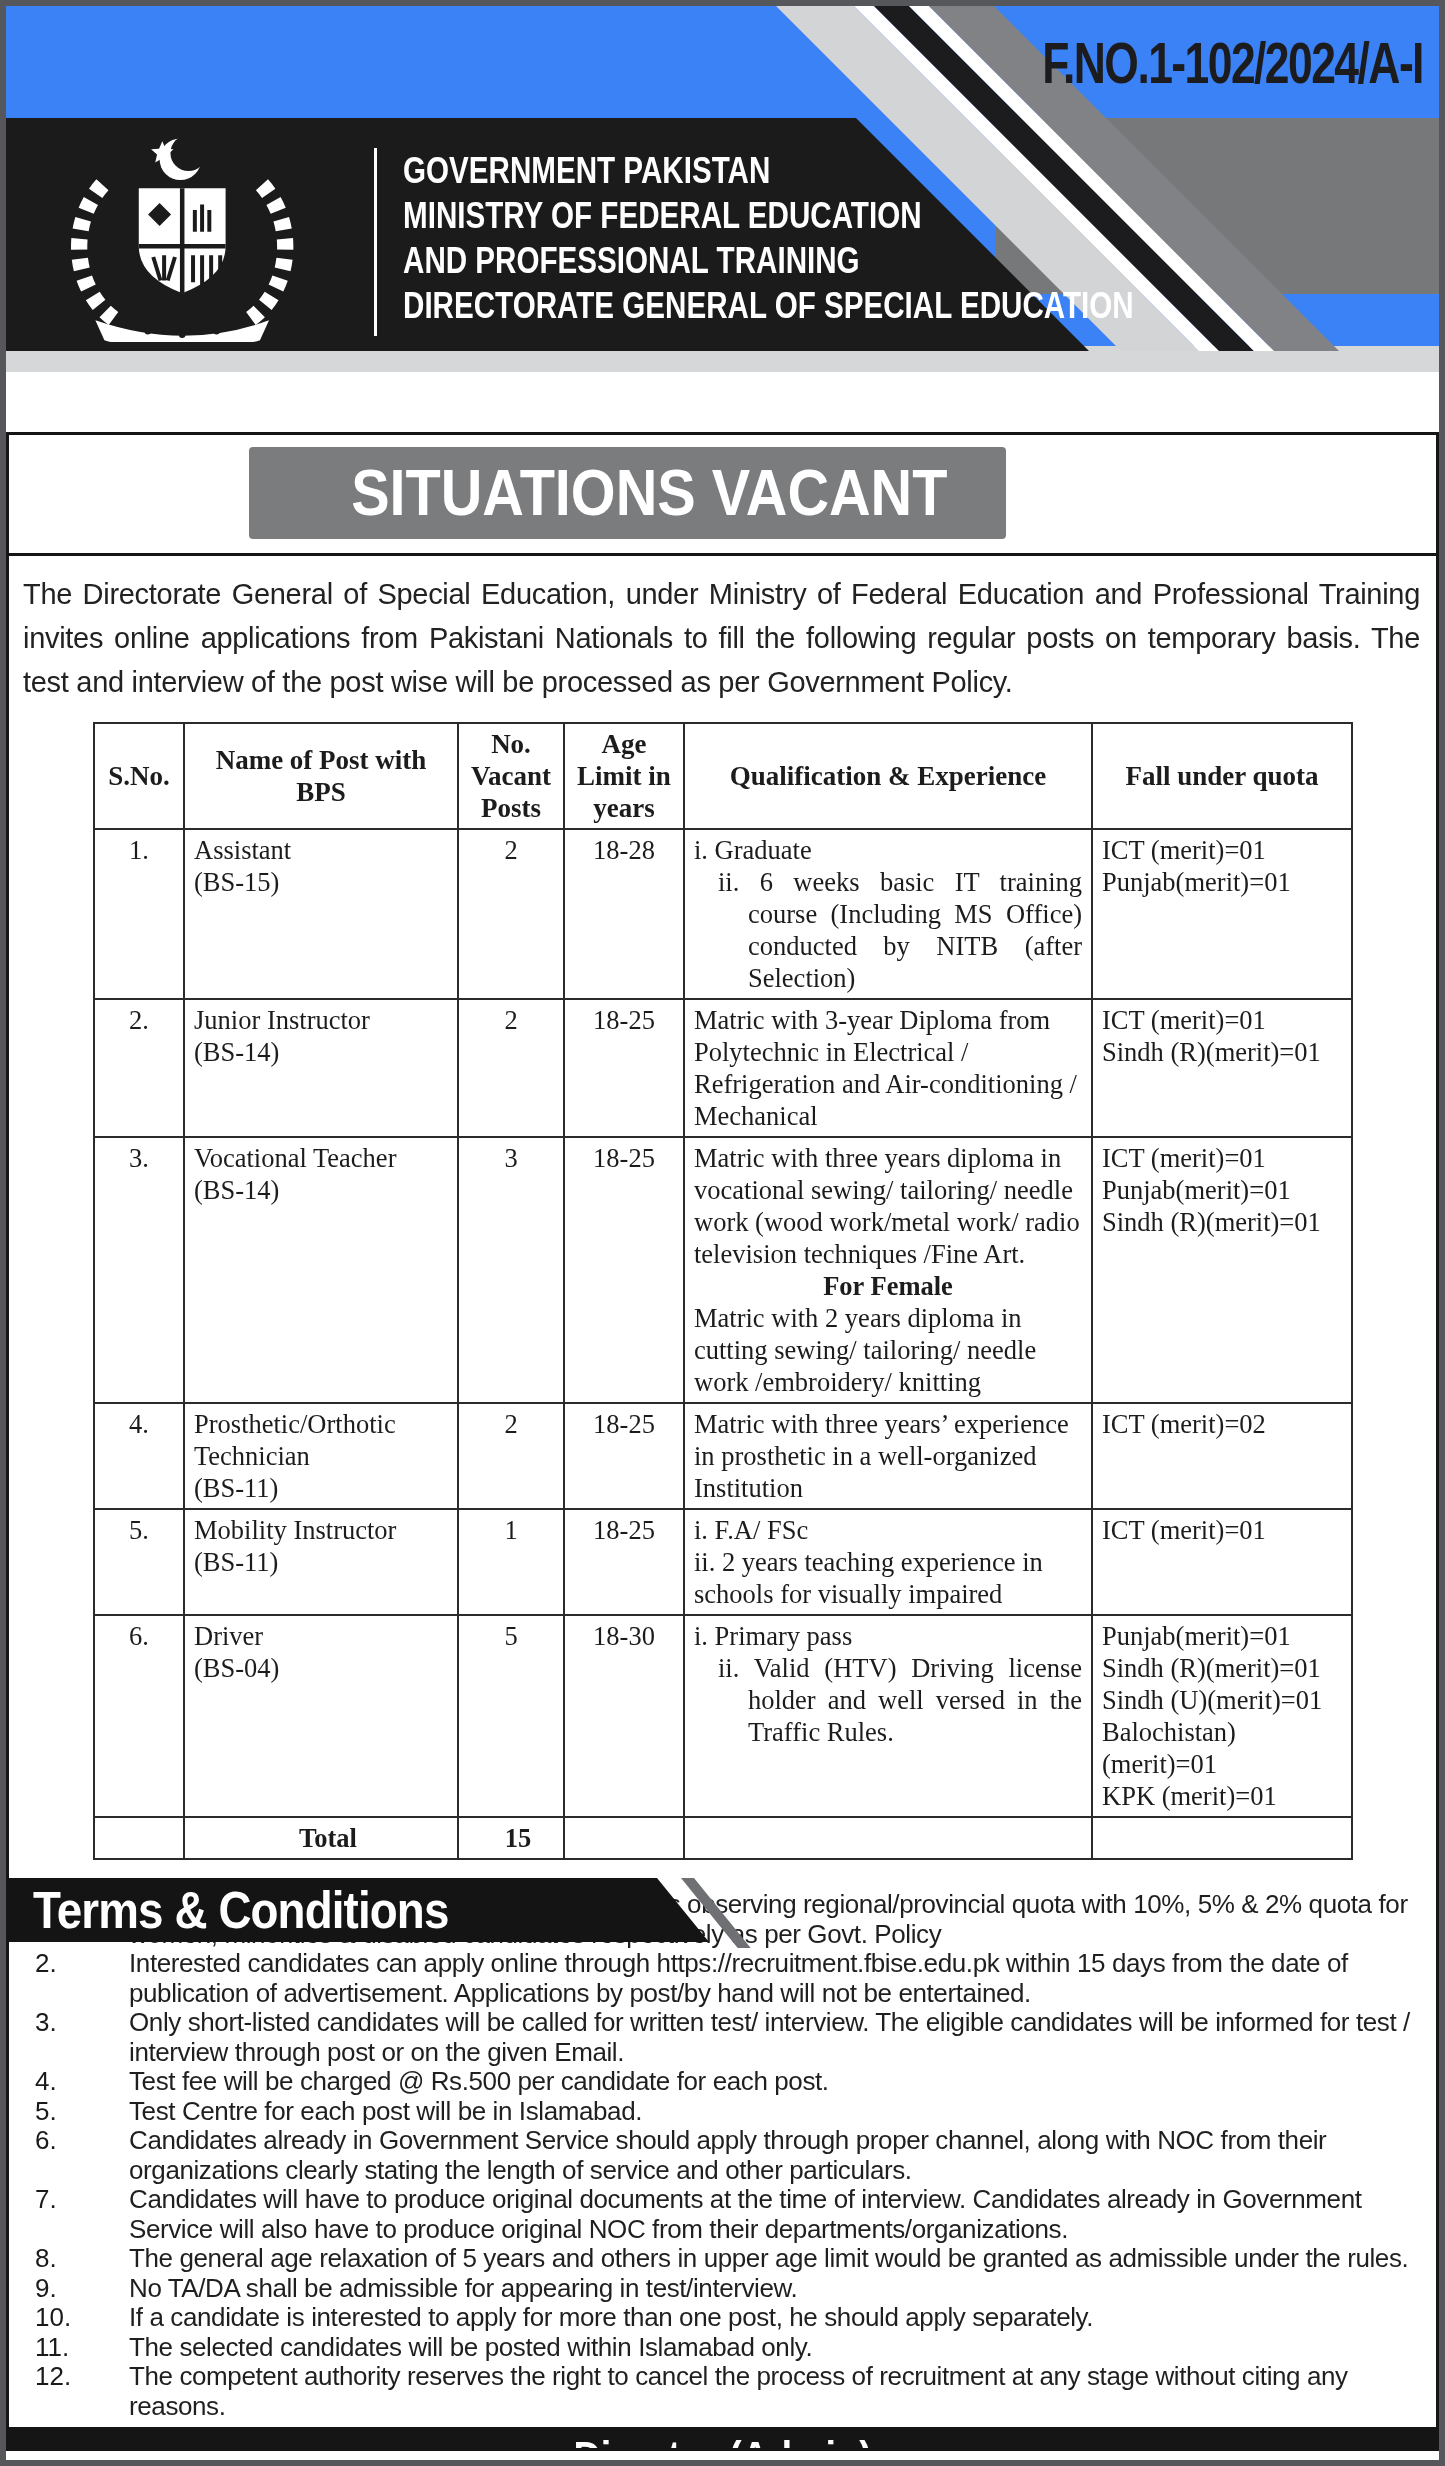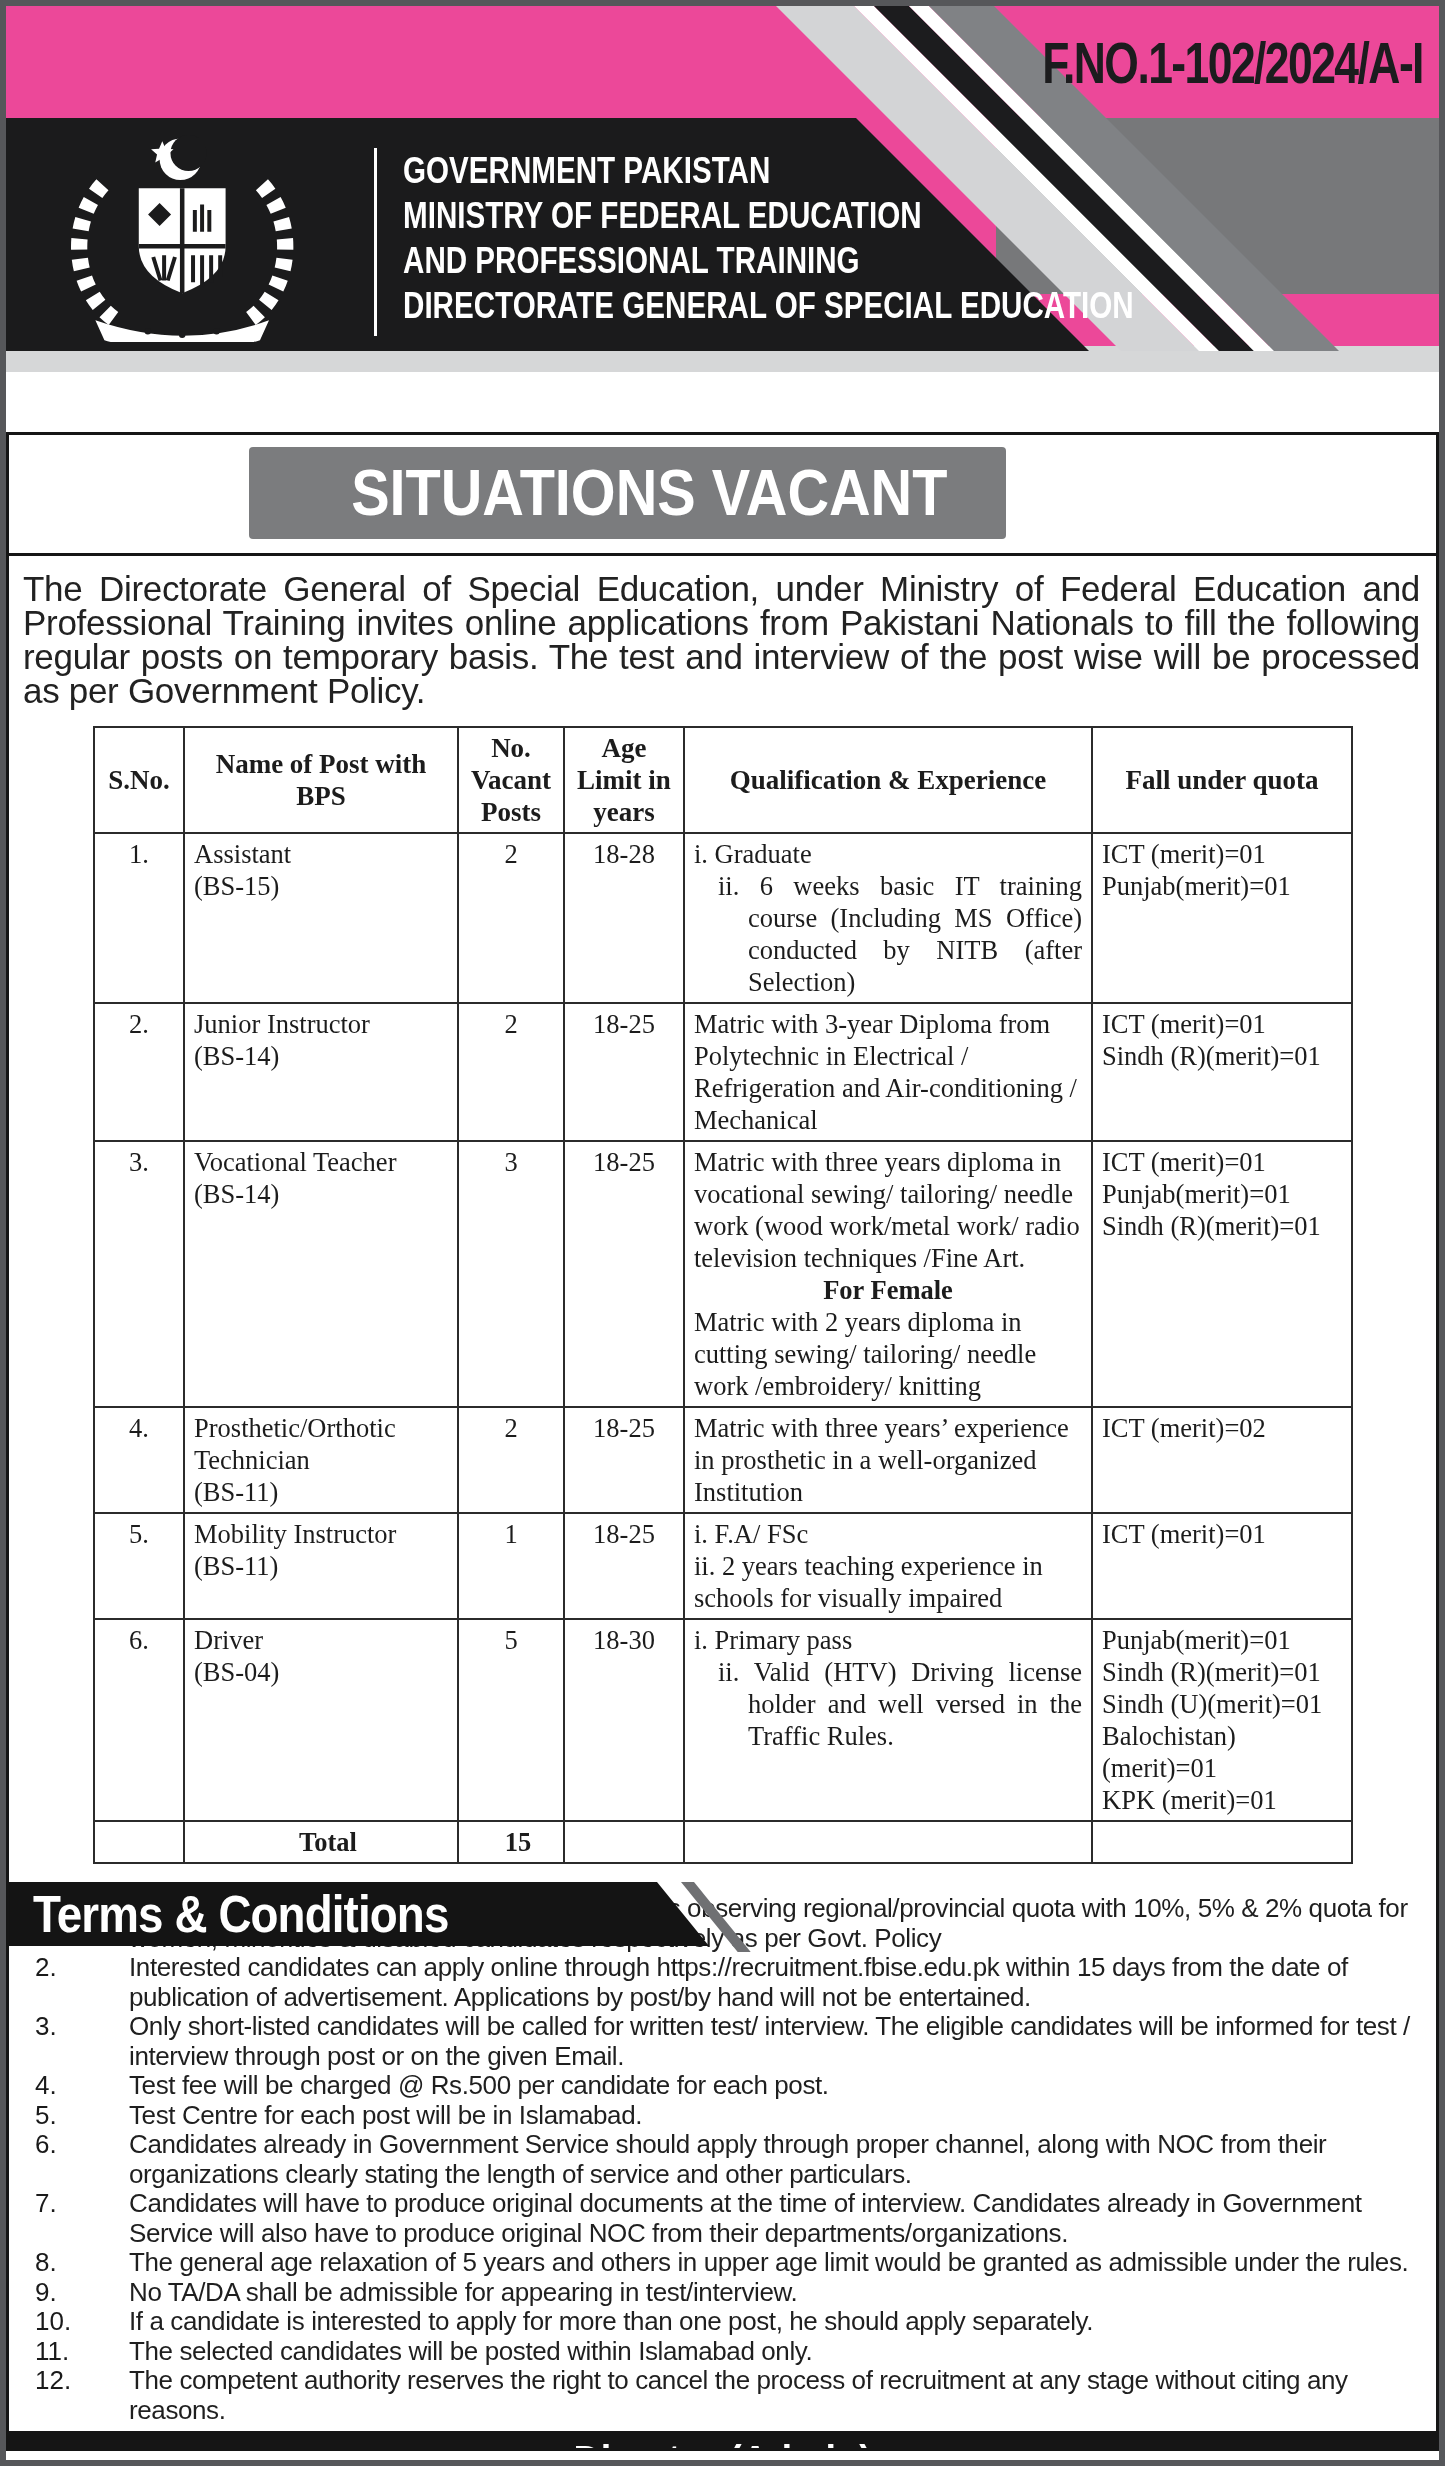--- a/index.html
+++ b/index.html
@@ -1,20 +1,20 @@
 <!DOCTYPE html>
 <html><head>
 <meta charset="utf-8">
 <style>
   html,body{margin:0;padding:0;background:#fff;}
   body{width:1445px;height:2466px;position:relative;font-family:"Liberation Sans",sans-serif;color:#1a1a1a;}
   .page{position:absolute;inset:0;border:6px solid #56575a;box-sizing:border-box;overflow:hidden;background:#fff;}
 
   
-  .masthead{position:relative;height:340px;background:#ec4899;}
+  .masthead{position:relative;height:340px;background:#3b82f6;}
   .deco{position:absolute;left:0;top:0;width:1433px;height:345px;display:block;}
   .fno{position:absolute;top:24px;right:16px;font-size:57px;font-weight:bold;letter-spacing:-2px;
        transform:scaleX(0.78);transform-origin:right center;color:#1c1c1e;white-space:nowrap;}
   .emblem{position:absolute;left:28px;top:128px;width:300px;height:208px;}
   .org{position:absolute;left:368px;top:142px;border-left:3px solid #fff;padding-left:26px;min-height:188px;}
   .org-line{display:block;color:#fff;font-weight:bold;font-size:37px;line-height:45px;
             transform:scaleX(0.8);transform-origin:left center;white-space:nowrap;letter-spacing:0px;}
   .gray-band{height:26px;background:#d6d7d8;}
   .gap{height:60px;background:#fff;}
 
@@ -23,21 +23,21 @@
          display:flex;flex-direction:column;overflow:hidden;}
 
   .sv-section{border-bottom:3px solid #151515;padding:12px 0 14px;}
   .sv-banner{position:relative;width:714px;height:92px;margin-left:240px;background:#7b7c7e;
              border-radius:4px;display:flex;align-items:center;justify-content:center;padding-left:43px;}
   .sv-banner::before{content:"";position:absolute;right:-30px;top:12px;width:58px;height:102px;
              background:#595a5d;transform:skewX(-36deg);z-index:-1;}
   .sv-text{color:#fff;font-weight:bold;font-size:64px;letter-spacing:0px;white-space:nowrap;
            transform:scaleX(0.9);}
 
-  .intro{padding:16px 16px 6px 14px;font-size:35px;line-height:34px;text-align:justify;
+  .intro{padding:16px 16px 6px 14px;font-size:29px;line-height:44px;text-align:justify;
          color:#222;letter-spacing:-0.3px;}
 
   
   table.posts{margin:12px 0 14px 84px;border-collapse:collapse;width:1258px;table-layout:fixed;
         font-family:"Liberation Serif",serif;font-size:26.5px;color:#1c1c1c;}
   .posts th,.posts td{border:2px solid #2b2b2b;padding:4px 9px;vertical-align:top;box-sizing:border-box;}
   .posts th{font-size:27px;font-weight:bold;text-align:center;vertical-align:middle;height:96px;line-height:32px;}
   .posts td{line-height:32px;}
   .posts tbody tr:nth-child(1) td{height:118px;}
   .posts tbody tr:nth-child(2) td{height:116px;}

